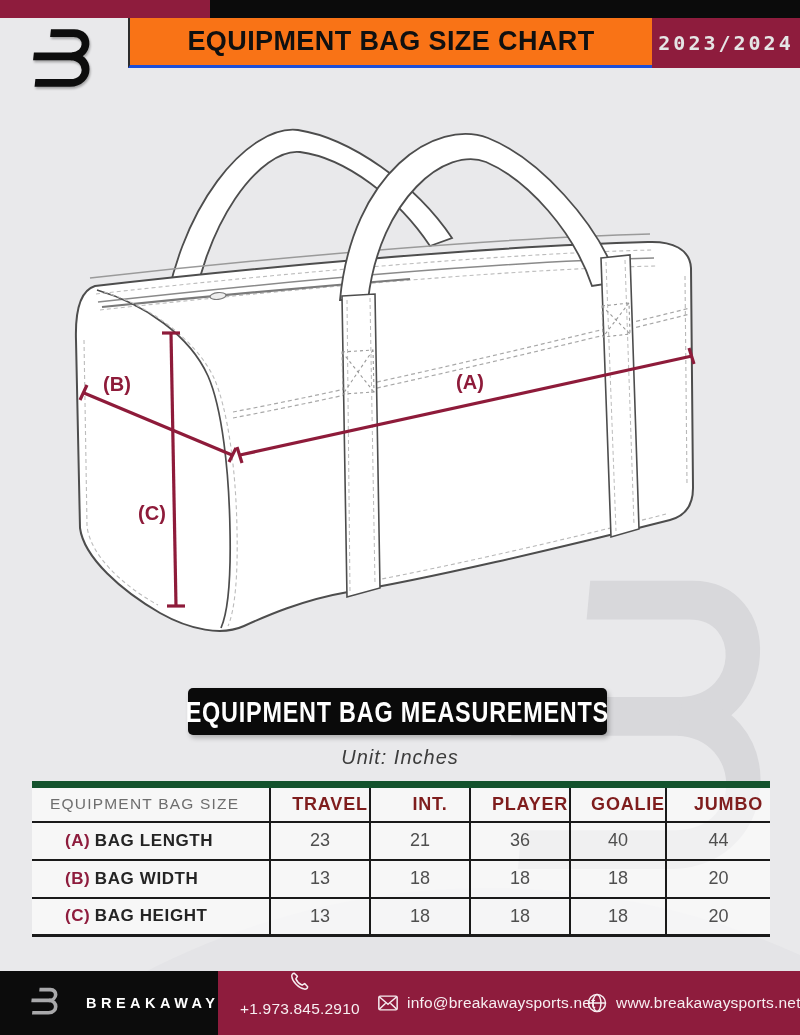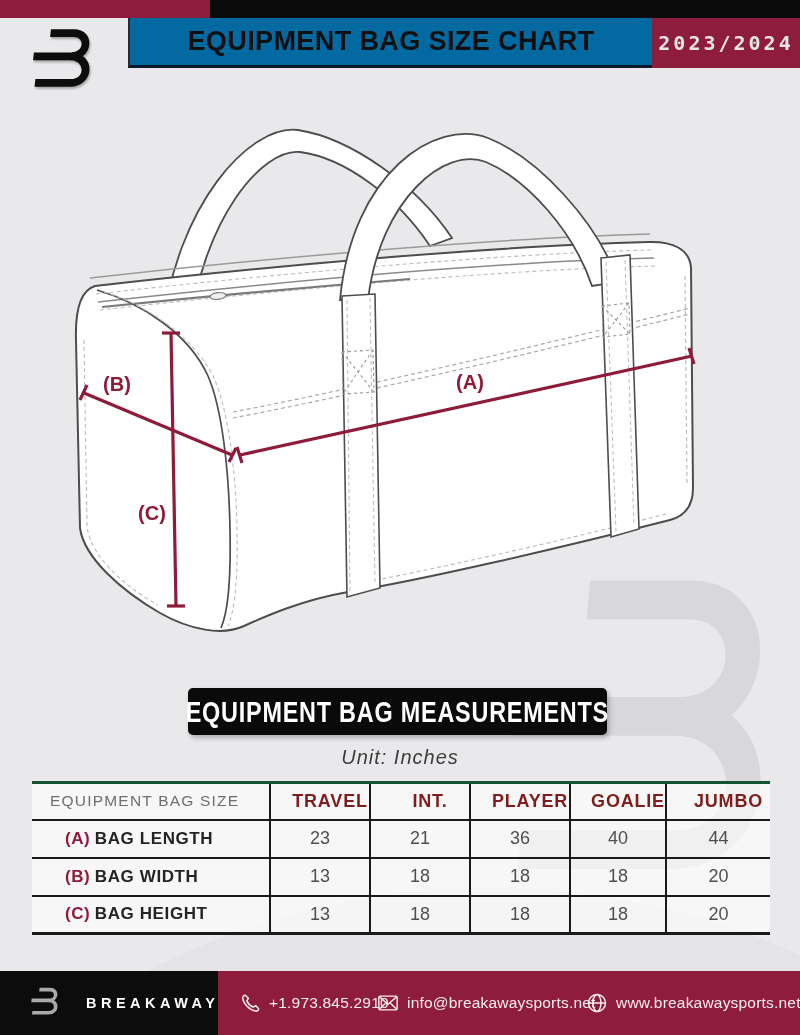--- a/index.html
+++ b/index.html
@@ -7,21 +7,21 @@
   body { font-family:"Liberation Sans", sans-serif; }
   .page {
     position:relative; width:800px; height:1035px; margin:0 auto;
     background:#e9e9eb; overflow:hidden;
   }
   
   .topbar-maroon { position:absolute; left:0; top:0; width:210px; height:18px; background:#8E1C3D; }
   .topbar-black  { position:absolute; left:210px; top:0; right:0; height:18px; background:#0b0b0b; }
   .title-box {
     position:absolute; left:128px; top:18px; width:524px; height:50px;
-    background:#0369a1; border-left:2px solid #2b2b2b; border-bottom:3px solid #0f172a;
+    background:#f97316; border-left:2px solid #2b2b2b; border-bottom:3px solid #1d4ed8;
     display:flex; align-items:center; justify-content:center;
   }
   .title-box h1 {
     font-size:27px; font-weight:700; color:#101010; letter-spacing:0.4px; white-space:nowrap;
   }
   .year-box {
     position:absolute; left:652px; top:18px; width:148px; height:50px; background:#8E1C3D;
     display:flex; align-items:center; justify-content:center;
   }
   .year-box span {
@@ -51,21 +51,21 @@
   .unit-note {
     position:absolute; left:0; top:746px; width:800px; text-align:center; z-index:1;
     font-style:italic; font-size:20px; color:#3d3d3d; letter-spacing:1px;
   }
   
   table.size-table {
     position:absolute; left:32px; top:781px; width:738px; z-index:1;
     border-collapse:collapse; table-layout:fixed;
   }
   .size-table th, .size-table td {
-    background:rgba(255,255,255,0.62); border-top:3px solid #14532d; text-align:center;
+    background:rgba(255,255,255,0.62); border-top:7px solid #14532d; text-align:center;
     height:37px; padding:0;
   }
   .size-table tbody td { border-top:2px solid #1a1a1a; height:38px; }
   .size-table tr > *:not(:first-child) { border-left:2px solid #1a1a1a; }
   .size-table tbody tr:last-child > * { border-bottom:3px solid #1a1a1a; }
   .size-table th { font-size:18px; font-weight:700; color:#7f1d1d; letter-spacing:0.8px;padding-left:20px; }
   .size-table th.size-hd {
     font-weight:400; color:#6e6e6e; font-size:15.5px; letter-spacing:1.2px;
     text-align:left; padding-left:18px;
   }
@@ -79,21 +79,21 @@
     position:absolute; left:0; top:0; width:218px; height:64px; background:#0c0c0c;
     display:flex; align-items:center;
   }
   .brand-word {
     position:absolute; left:86px; top:0; height:64px; display:flex; align-items:center;
     color:#ffffff; font-size:14.5px; font-weight:700; letter-spacing:4.5px; white-space:nowrap;
   }
   .ftr-logo { position:absolute; left:28px; top:13px; }
   .contact { position:absolute; top:0; height:64px; display:flex; align-items:center; gap:8px;
     color:#f7eef1; font-size:15.5px; letter-spacing:0.2px; white-space:nowrap; }
-  .c-phone { left:240px; } .c-mail { left:377px; } .c-web { left:586px; }
+  .c-phone { left:240px;flex-direction:column; } .c-mail { left:377px; } .c-web { left:586px; }
   .cicon { display:flex; align-items:center; }
 </style>
 </head>
 <body>
 
 <div class="page">
 
   <div class="swoosh"></div>
 
   <svg width="0" height="0" style="position:absolute" aria-hidden="true">

